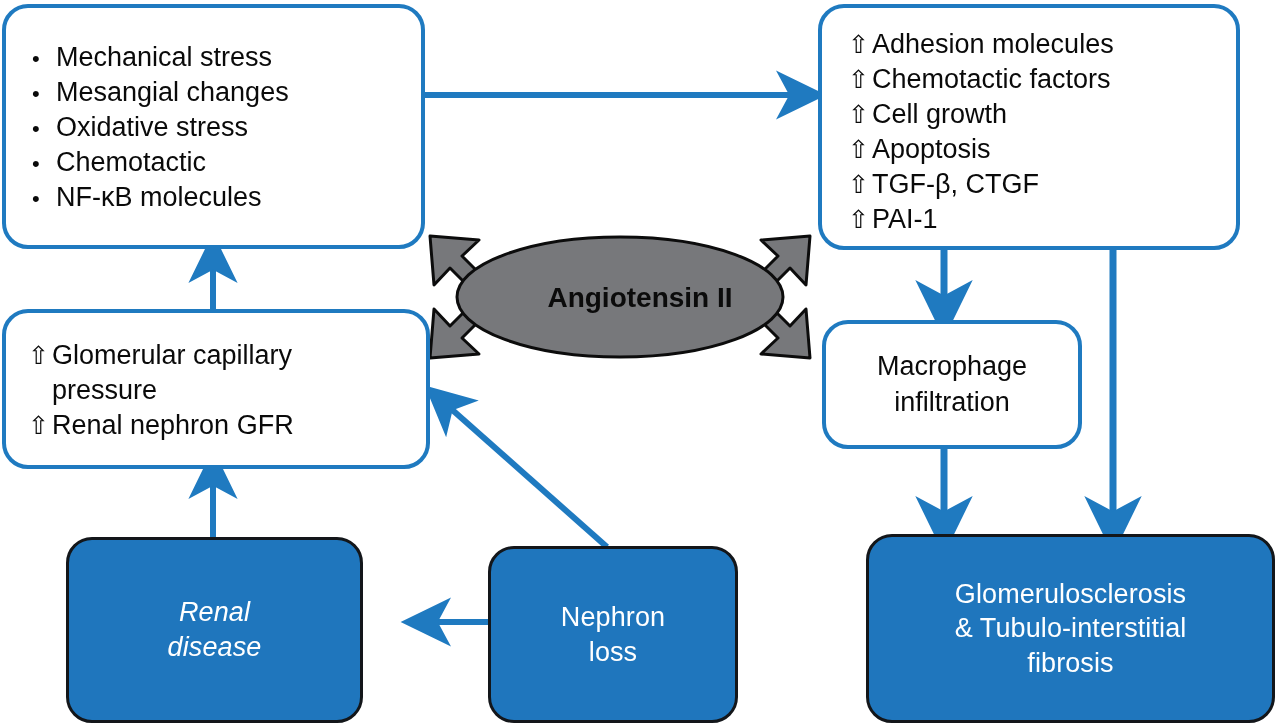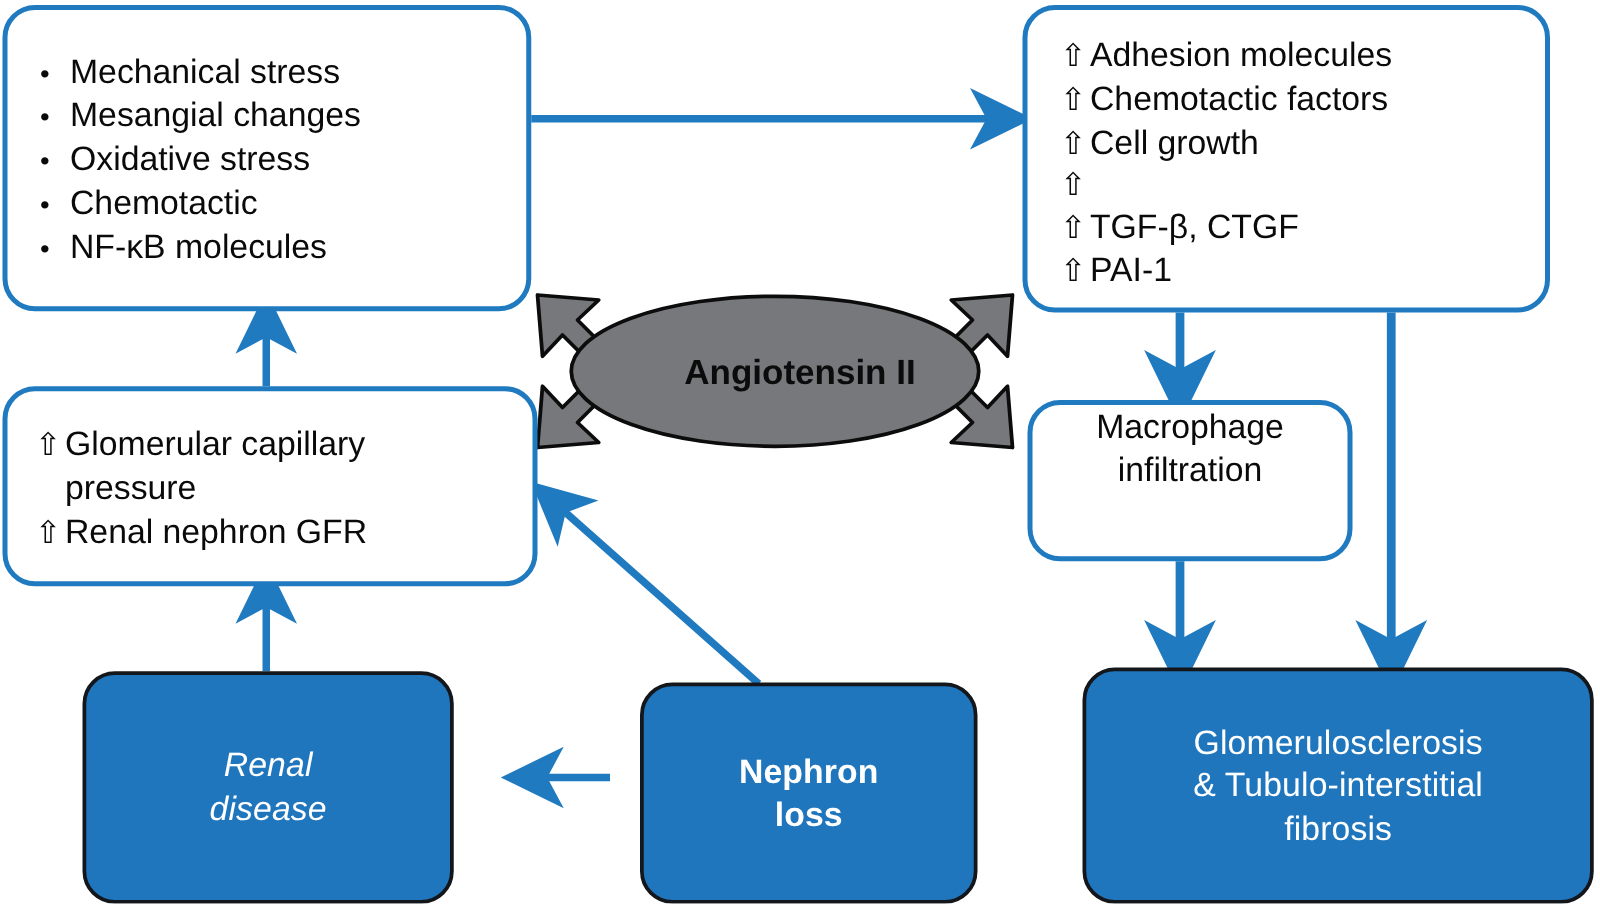--- a/index.html
+++ b/index.html
@@ -120,20 +120,21 @@
       <li>
         <span class="mark uarr">⇧</span>
         <span class="li-text">Chemotactic factors</span>
       </li>
       <li>
         <span class="mark uarr">⇧</span>
         <span class="li-text">Cell growth</span>
       </li>
       <li>
         <span class="mark uarr">⇧</span>
+        <span class="li-text">Apoptosis</span>
       </li>
       <li>
         <span class="mark uarr">⇧</span>
         <span class="li-text">TGF-β, CTGF</span>
       </li>
       <li>
         <span class="mark uarr">⇧</span>
         <span class="li-text">PAI-1</span>
       </li>
     </ul>
@@ -148,35 +149,35 @@
       <li class="indent-cont">
         <span class="li-text">pressure</span>
       </li>
       <li>
         <span class="mark uarr">⇧</span>
         <span class="li-text">Renal nephron GFR</span>
       </li>
     </ul>
   </div>
 
-  <div class="box box-outline" style="left:822px;top:320px;width:260px;height:129px;display:flex;align-items:flex-start;justify-content:center;">
+  <div class="box box-outline" style="left:822px;top:320px;width:260px;height:129px;display:flex;align-items:center;justify-content:center;">
     <div class="plain-text">
       <div>Macrophage</div>
       <div>infiltration</div>
     </div>
   </div>
 
   <div class="box box-filled" style="left:66px;top:537px;width:297px;height:186px;font-style:italic;">
     <div class="filled-text">
       <div>Renal</div>
       <div>disease</div>
     </div>
   </div>
 
-  <div class="box box-filled" style="left:512px;top:546px;width:270px;height:177px;font-weight:bold;">
+  <div class="box box-filled" style="left:488px;top:546px;width:250px;height:177px;">
     <div class="filled-text">
       <div>Nephron</div>
       <div>loss</div>
     </div>
   </div>
 
   <div class="box box-filled" style="left:866px;top:534px;width:409px;height:189px;">
     <div class="filled-text">
       <div>Glomerulosclerosis</div>
       <div>&amp; Tubulo-interstitial</div>

